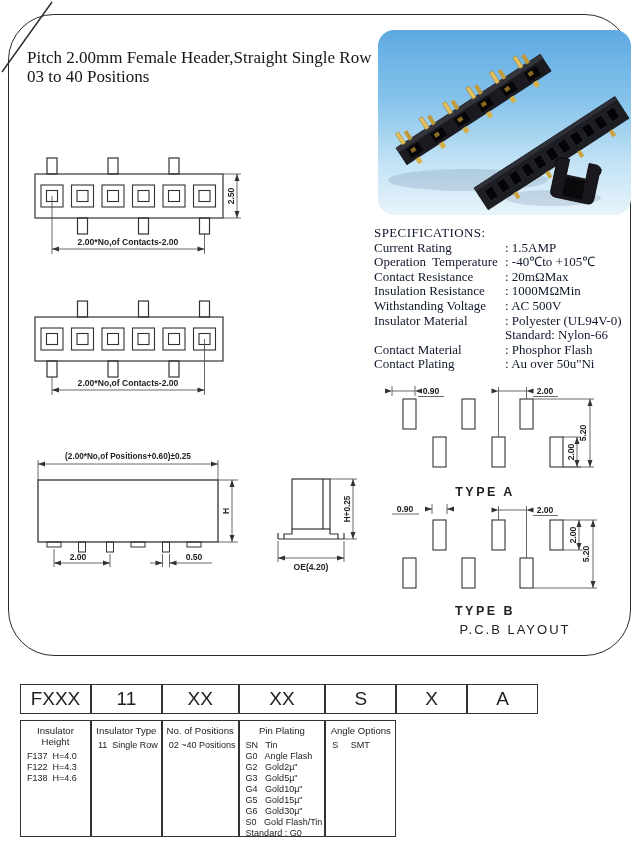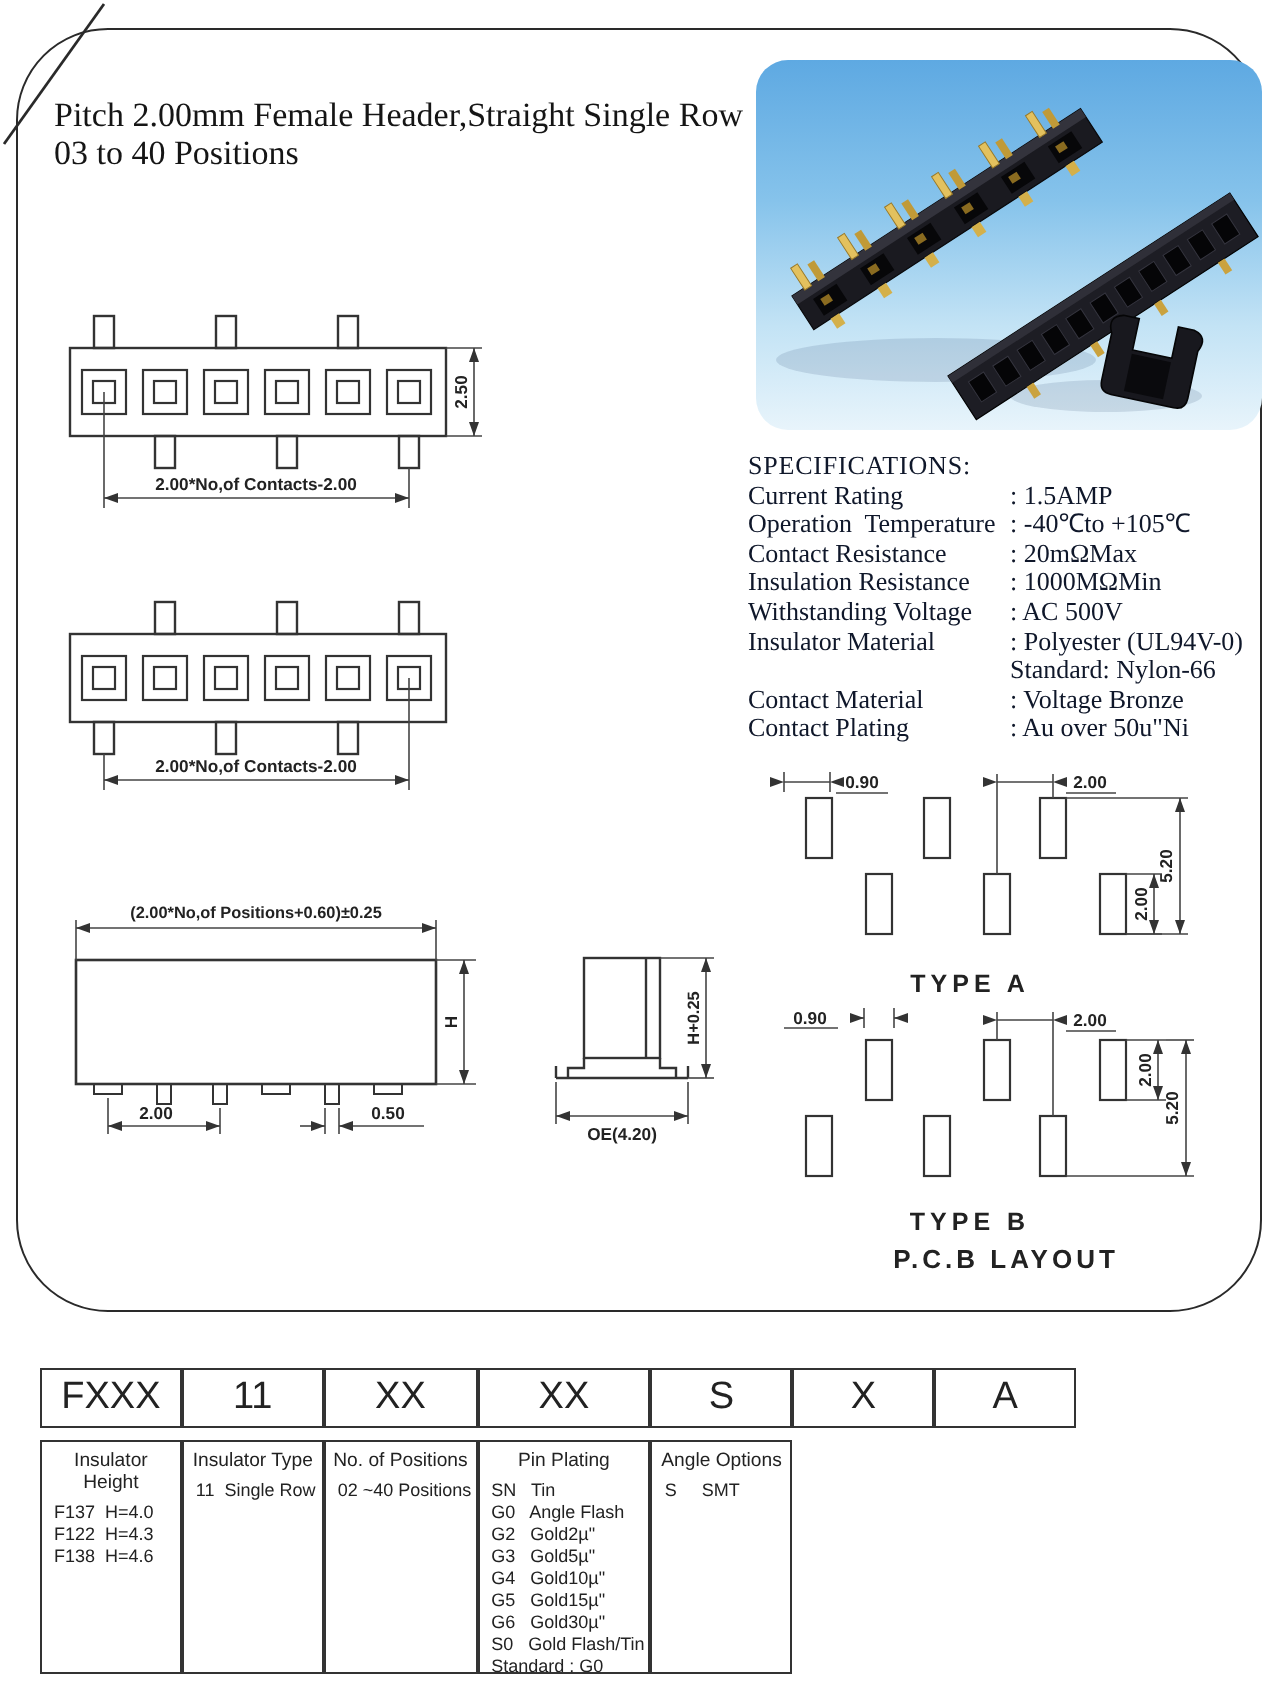--- a/index.html
+++ b/index.html
@@ -15,22 +15,22 @@
          font-family:"Liberation Serif",serif;font-size:13px;line-height:14.6px;color:#0f172a;}
   .specs .heading{letter-spacing:.4px;}
   .spec-row{display:flex;}
   .spec-label{flex:0 0 131px;white-space:pre;}
   .spec-value{flex:1;white-space:pre;}
   
   svg text{font-family:"Liberation Sans",sans-serif;fill:#222;}
   .dim{font-size:8.6px;font-weight:bold;}
   .dim-sm{font-size:8.2px;font-weight:bold;}
   .type-label{font-size:12.5px;font-weight:bold;letter-spacing:2.5px;}
-  .pcb-caption{position:absolute;left:388px;top:622px;width:230px;text-align:center;
-               font-size:13px;font-weight:bold;letter-spacing:2px;color:#222;}
+  .pcb-caption{position:absolute;left:400px;top:622px;width:230px;text-align:center;
+               font-size:13px;font-weight:normal;letter-spacing:2px;color:#222;}
   
   .order-table{position:absolute;left:20px;top:684px;width:518px;display:flex;}
   .order-col{flex:1;display:flex;flex-direction:column;}
   .order-code{border:1.6px solid #333;height:28px;display:flex;align-items:center;
               justify-content:center;font-size:19px;color:#222;margin-bottom:6px;}
   .order-body{border:1.6px solid #333;height:112px;overflow:hidden;padding:3px 2px 0 2px;}
   .order-title{text-align:center;font-size:9.6px;color:#222;margin:1px 0 4px 0;}
   .order-line{font-size:9px;line-height:11px;color:#222;padding-left:4px;white-space:pre;}
 </style>
 </head>
@@ -235,21 +235,21 @@
     <div class="spec-row">
         <span class="spec-label">Insulator Material</span>
         <span class="spec-value">: Polyester (UL94V-0)</span>
       </div>
     <div class="spec-row">
         <span class="spec-label"></span>
         <span class="spec-value">Standard: Nylon-66</span>
       </div>
     <div class="spec-row">
         <span class="spec-label">Contact Material</span>
-        <span class="spec-value">: Voltage Bronze</span>
+        <span class="spec-value">: Phosphor Flash</span>
       </div>
     <div class="spec-row">
         <span class="spec-label">Contact Plating</span>
         <span class="spec-value">: Au over 50u"Ni</span>
       </div>
   </div>
 
   <svg style="position:absolute;left:22px;top:440px" width="235" height="140" viewBox="0 0 235 140">
     <rect x="16" y="40" width="180" height="62" fill="none" stroke="#333" stroke-width="1.3"></rect>
     <g stroke="#333" stroke-width="1" fill="none">

